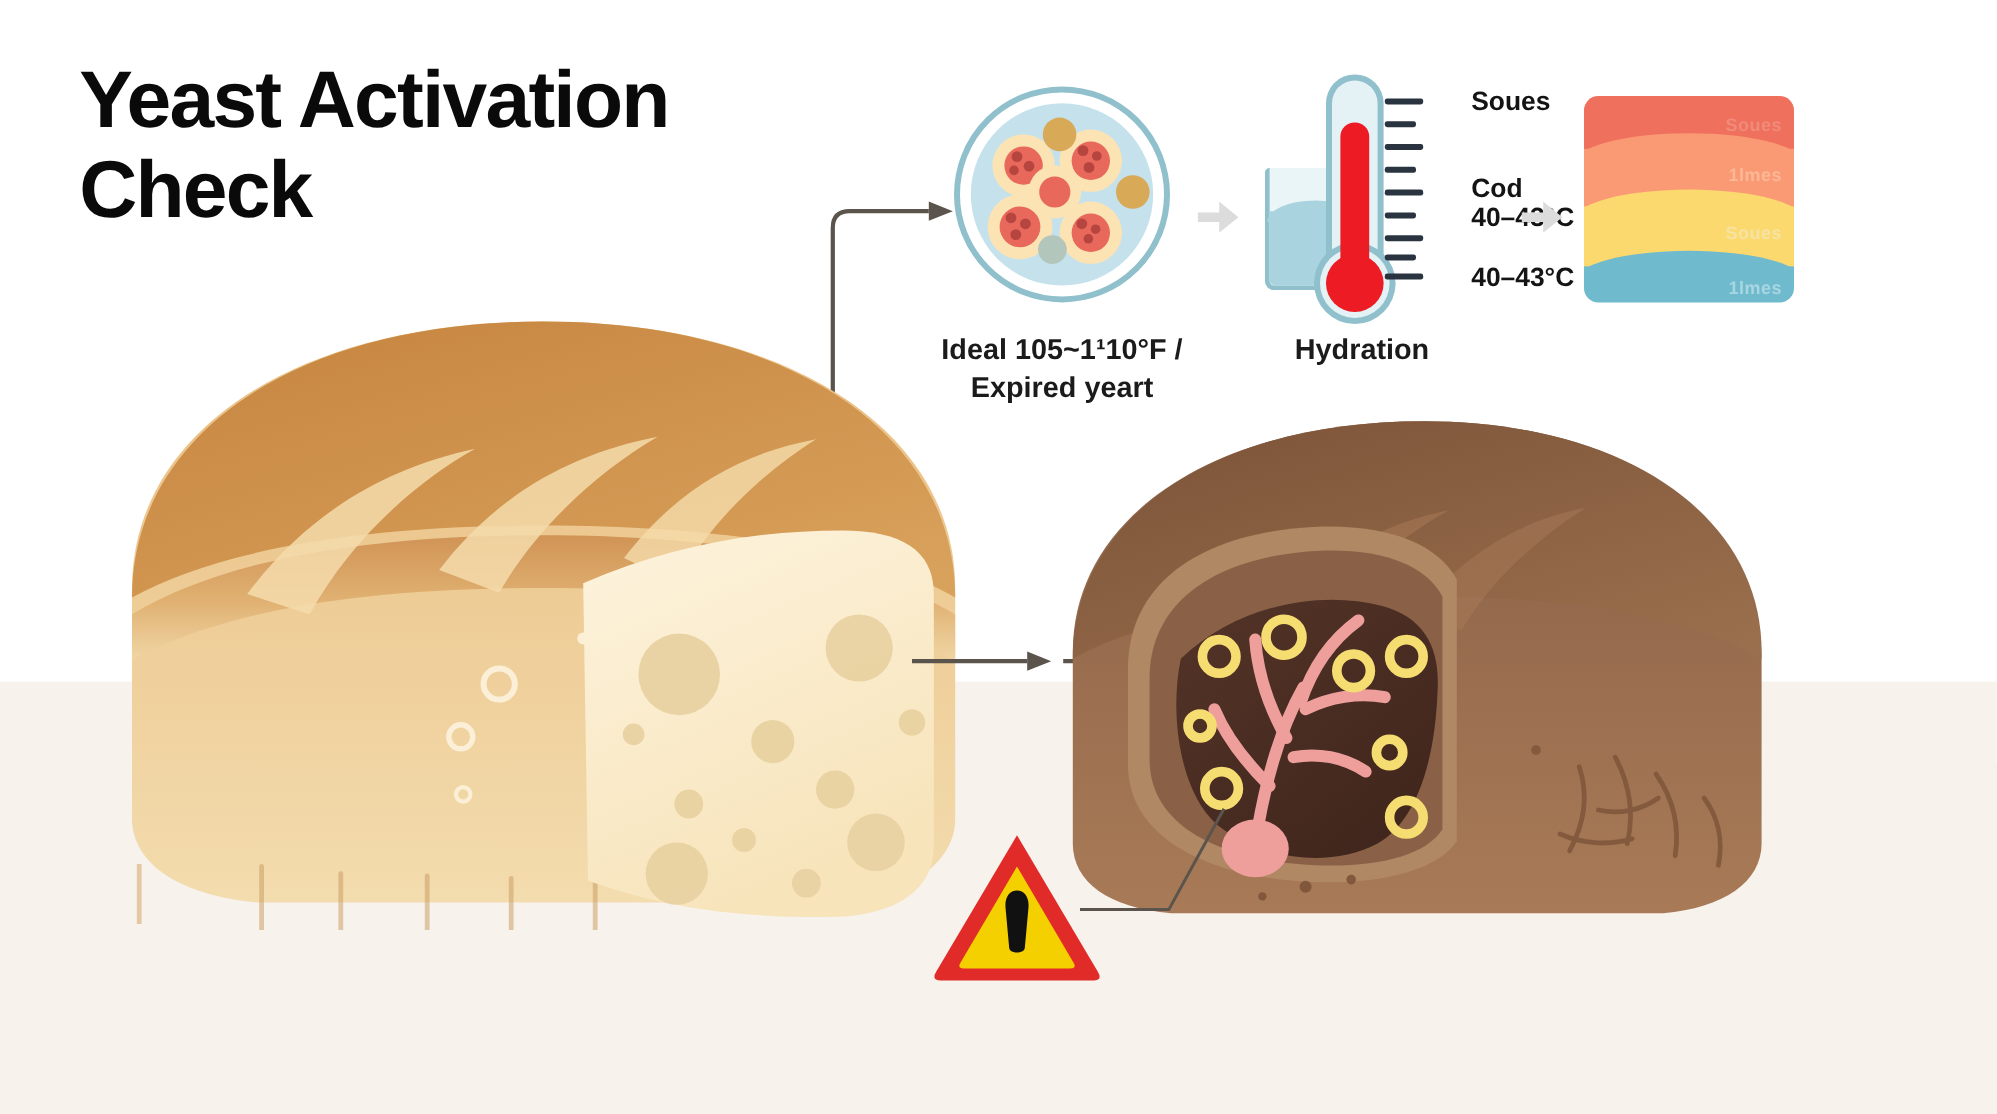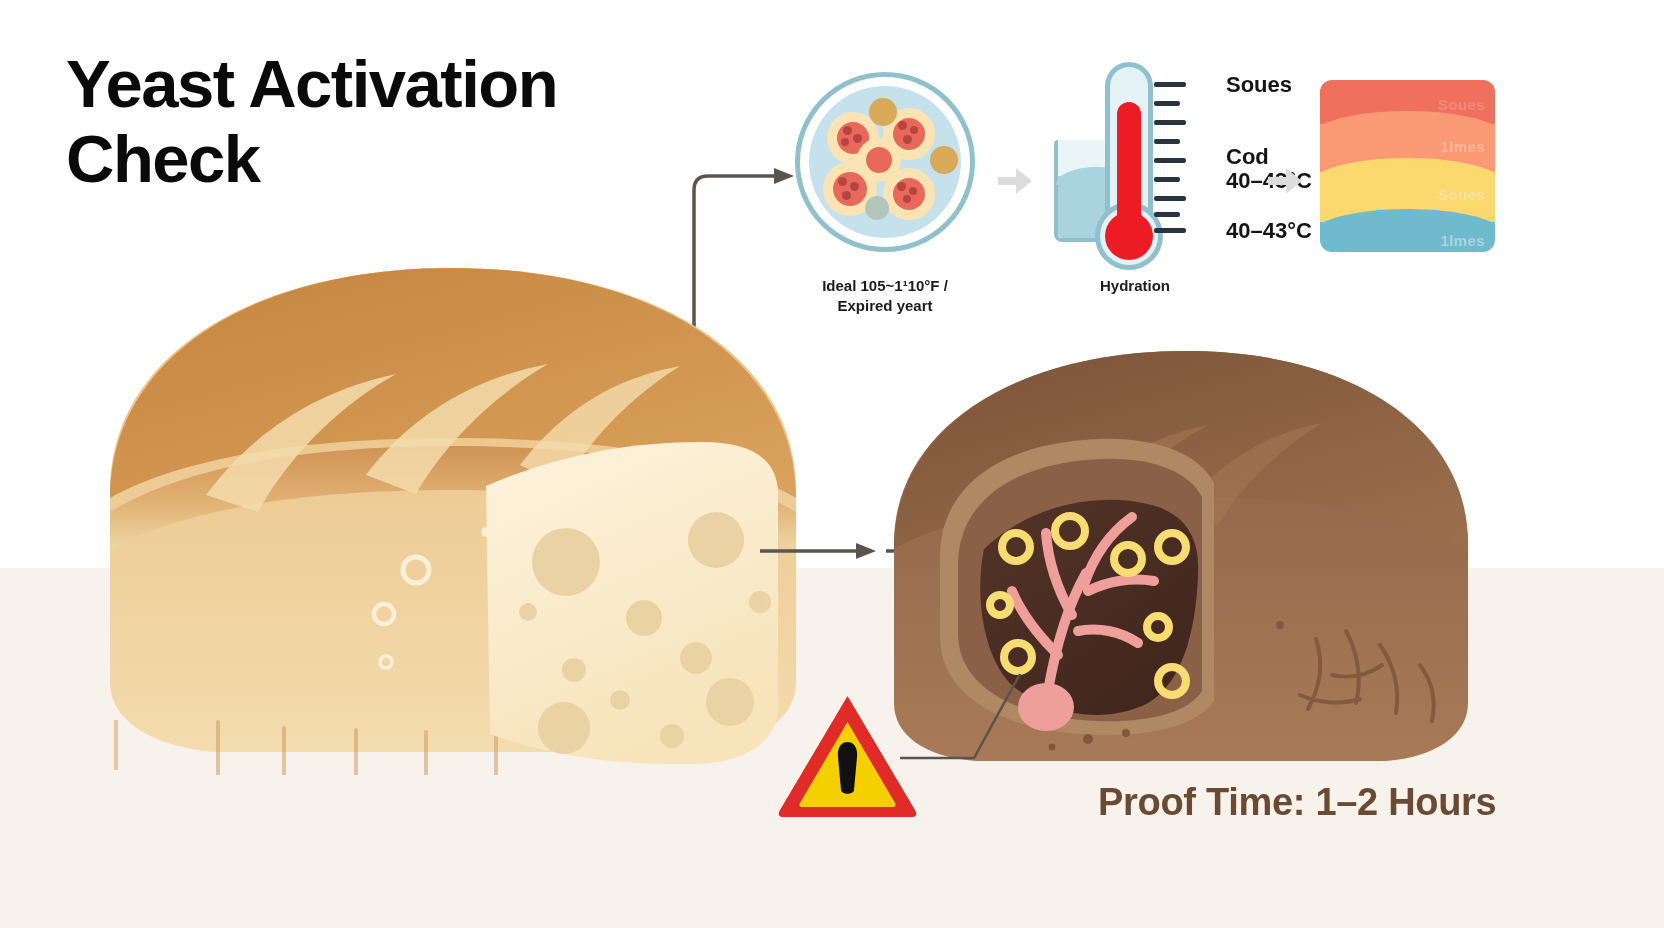--- a/index.html
+++ b/index.html
@@ -36,21 +36,21 @@
     color: #0a0a0a;
     white-space: pre-line;
   }
   
   .step {
     position: absolute;
   }
   .step-caption {
     position: absolute;
     text-align: center;
-    font-size: 15px;
+    font-size: 24px;
     font-weight: 700;
     line-height: 1.35;
     color: #1b1b1b;
     white-space: pre-line;
   }
   
   #petri {
     left: 795px;
     top: 72px;
     width: 180px;
@@ -519,15 +519,14 @@
   <svg style="position:absolute;left:900px;top:660px;width:130px;height:110px;">
     <path d="M0 98 L74 98 L120 14" stroke="#5b544d" stroke-width="2.5" fill="none"></path>
   </svg>
 
   <svg id="warning" viewBox="0 0 145 130">
     <path d="M72.5 6 L140 120 Q144 127 136 127 L9 127 Q1 127 5 120 Z" fill="#e02b28"></path>
     <path d="M72.5 32 L120 113 Q122 117 117 117 L28 117 Q23 117 25 113 Z" fill="#f5d000"></path>
     <path d="M72.5 52 C79 52 83 58 82 67 L79 100 C78.5 105 66.5 105 66 100 L63 67 C62 58 66 52 72.5 52 Z" fill="#111111"></path>
   </svg>
 
-  <div id="proof-time">Proof Time: 1–2 Hours</div>
 
 </div>
 
 </body></html>

